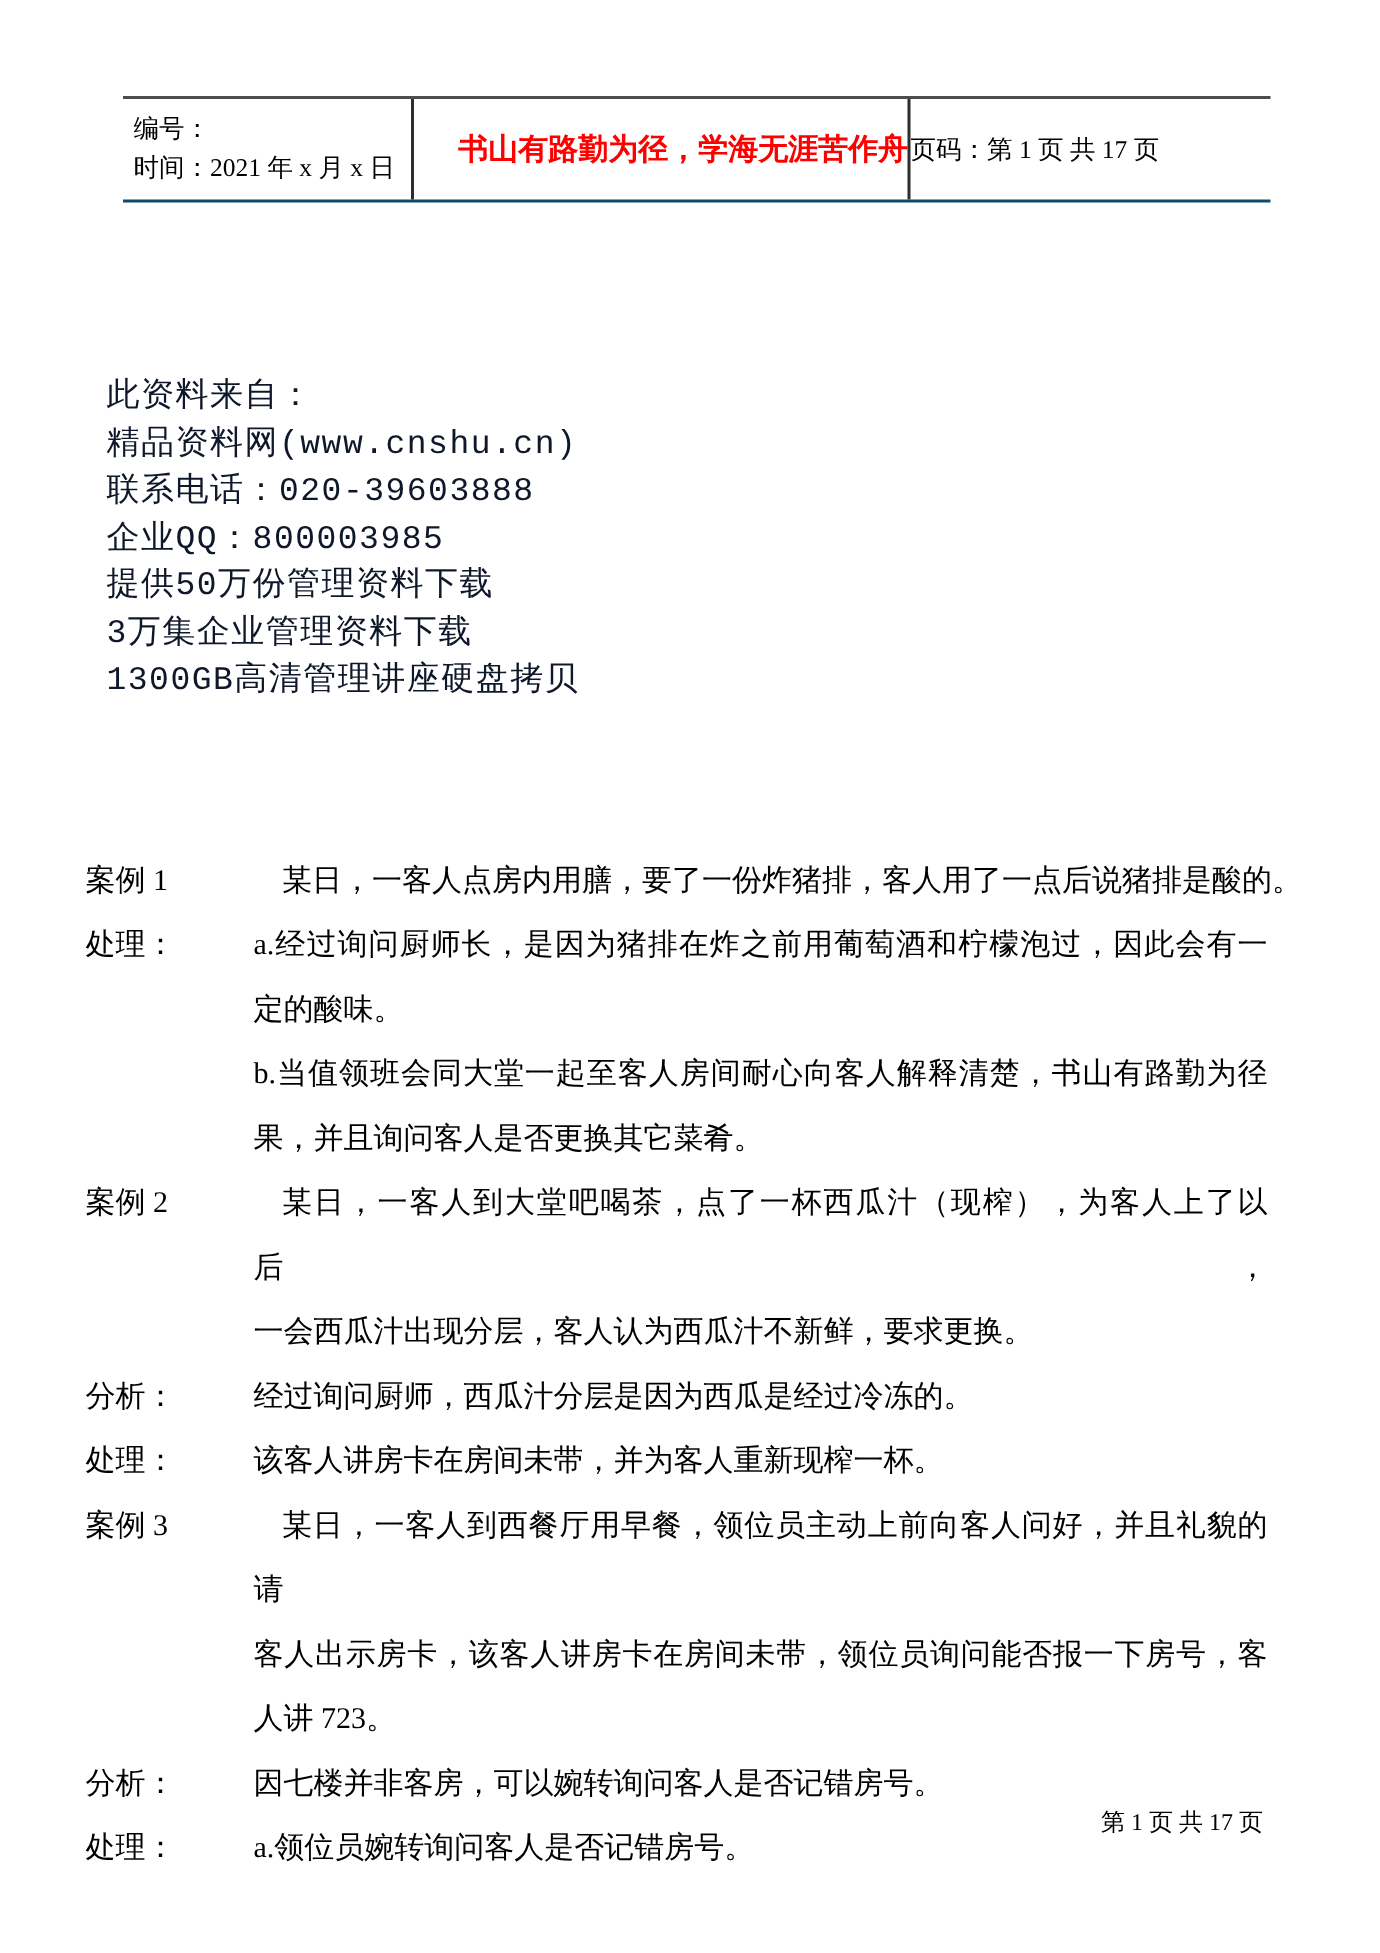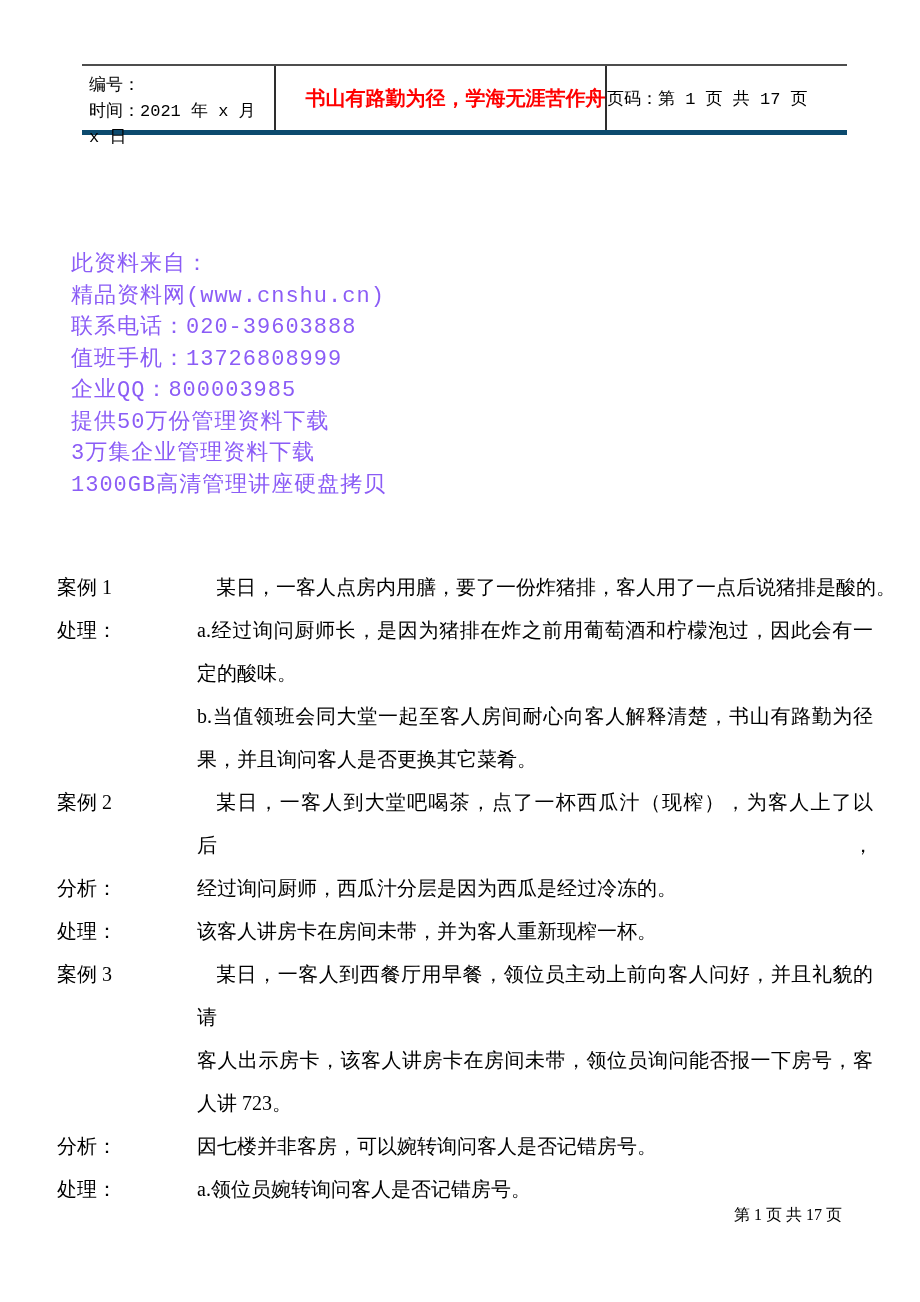--- a/index.html
+++ b/index.html
@@ -14,24 +14,23 @@
   }
 
   
   .header-table {
     position: absolute;
     left: 82px;
     top: 64px;
     width: 765px;
     height: 71px;
     border-top: 2px solid #4d4d4d;
-    border-bottom: 5px solid #0c4a6e;
+    border-bottom: 2px solid #0c4a6e;
     box-sizing: border-box;
     display: flex;
-    font-family: Liberation Mono, monospace;
   }
   .cell { box-sizing: border-box; }
   .cell-left {
     width: 194px;
     border-right: 2px solid #2e2e2e;
     padding: 7px 0 0 7px;
     font-size: 17px;
     line-height: 26px;
   }
   .cell-mid {
@@ -68,21 +67,21 @@
 
   
   .body-text {
     position: absolute;
     left: 57px;
     top: 566px;
     width: 788px;
     font-size: 20px;
     line-height: 43px;
   }
-  .para { display: flex; gap: 28px; }
+  .para { display: flex; }
   .label { width: 76px; flex: none; white-space: nowrap; }
   .content { width: 712px; flex: none; }
   .line { white-space: nowrap; margin-left: 36px; }
   .line.stretch {
     white-space: normal;
     text-align: justify;
     text-align-last: justify;
   }
   .para.gap .line:first-child { text-indent: 19px; }
 
@@ -106,25 +105,24 @@
       <div>时间：2021 年 x 月 x 日</div>
     </div>
     <div class="cell cell-mid">
       <span style="color: rgb(255, 0, 0);">书山有路勤为径，学海无涯苦作舟</span>
     </div>
     <div class="cell cell-right">
       <span>页码：第 1 页 共 17 页</span>
     </div>
   </div>
 
-  <div class="promo" id="promo" style="color: #8b5cf6;">
+  <div class="promo" id="promo" style="color: #0f172a;">
       <div class="promo-line">此资料来自：</div>
       <div class="promo-line">精品资料网(www.cnshu.cn)</div>
       <div class="promo-line">联系电话：020-39603888</div>
-      <div class="promo-line">值班手机：13726808999</div>
       <div class="promo-line">企业QQ：800003985</div>
       <div class="promo-line">提供50万份管理资料下载</div>
       <div class="promo-line">3万集企业管理资料下载</div>
       <div class="promo-line">1300GB高清管理讲座硬盘拷贝</div>
     </div>
 
   <div class="body-text" id="cases">
       <div class="para gap">
     <span class="label">案例 1</span>
     <div class="content">
@@ -142,20 +140,21 @@
     <span class="label"></span>
     <div class="content">
           <div class="line stretch">b.当值领班会同大堂一起至客人房间耐心向客人解释清楚，书山有路勤为径</div>
           <div class="line">果，并且询问客人是否更换其它菜肴。</div>
         </div>
   </div>
       <div class="para gap">
     <span class="label">案例 2</span>
     <div class="content">
           <div class="line stretch">某日，一客人到大堂吧喝茶，点了一杯西瓜汁（现榨），为客人上了以后，</div>
+          <div class="line">一会西瓜汁出现分层，客人认为西瓜汁不新鲜，要求更换。</div>
         </div>
   </div>
       <div class="para">
     <span class="label">分析：</span>
     <div class="content">
           <div class="line">经过询问厨师，西瓜汁分层是因为西瓜是经过冷冻的。</div>
         </div>
   </div>
       <div class="para">
     <span class="label">处理：</span>

